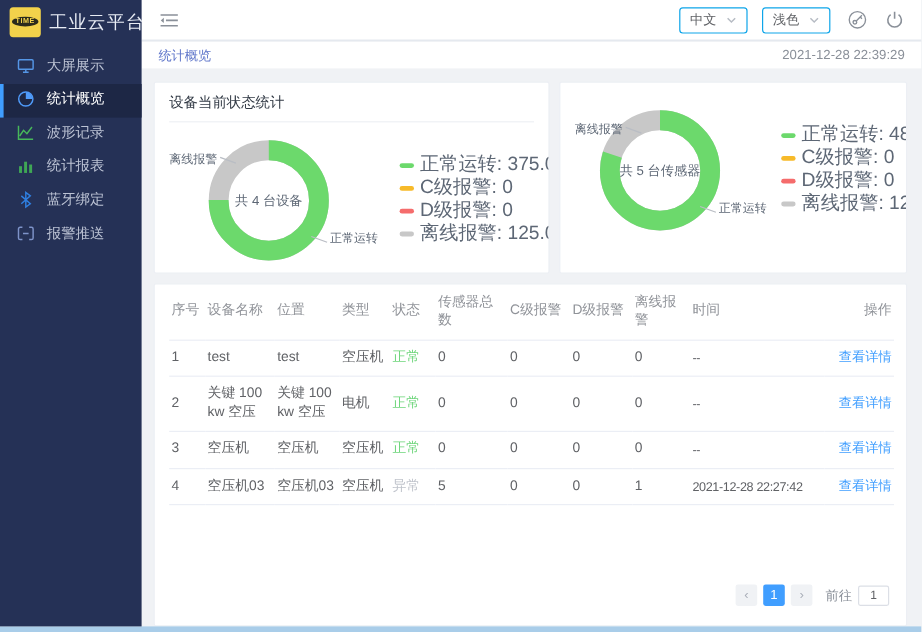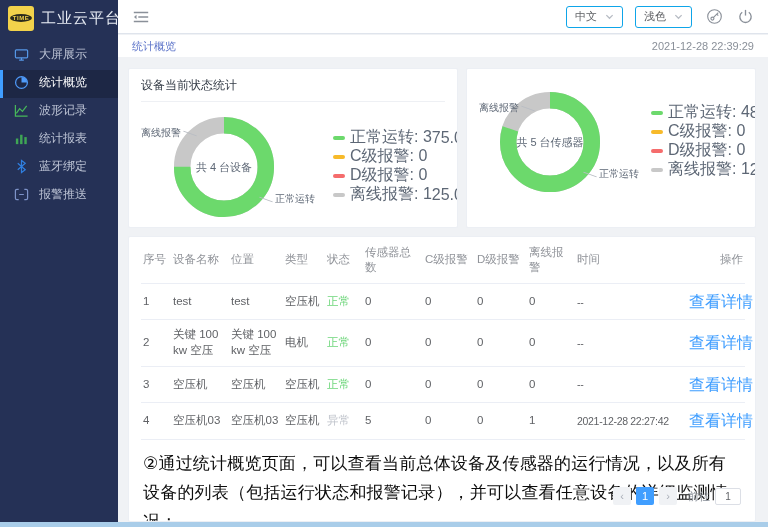--- a/index.html
+++ b/index.html
@@ -62,21 +62,21 @@
   .legend-pct { margin-left:auto; color:#5d6775; }
 
   
   .table-card { margin-top:8px; height:286px; position:relative; padding:0 12px; overflow:hidden; }
   table { width:100%; border-collapse:collapse; table-layout:fixed; font-size:11.5px; color:#606266; }
   th { font-weight:normal; color:#909399; text-align:left; padding:8px 2px; border-bottom:1px solid #ebeef5; line-height:1.3; }
   td { padding:7px 2px; border-bottom:1px solid #ebeef5; line-height:1.35; word-break:break-all; }
   th.col-action, td.col-action { text-align:right; }
   td.time-cell { font-size:10.5px; letter-spacing:-0.3px; white-space:nowrap; }
   .status-text { font-size:11.5px; }
-  .detail-link { color:#409eff; cursor:pointer; font-size:16px; white-space:nowrap; }
+  .detail-link { color:#409eff; cursor:pointer; font-size:11px; white-space:nowrap; }
 
   
   .caption { padding:9px 2px 0 2px; font-size:17px; color:#0c0c0c; line-height:1.72; letter-spacing:0.2px; }
   .pagination { position:absolute; right:14px; bottom:16px; display:flex; align-items:center; gap:5px; font-size:11px; color:#8a9099; }
   .pg-btn { width:18px; height:18px; border-radius:2px; background:#f0f2f5; color:#a9aeb8; display:flex; align-items:center; justify-content:center; font-size:11px; cursor:pointer; }
   .pg-btn.active { background:#409eff; color:#ffffff; }
   .pg-goto-label { margin-left:6px; }
   .pg-input { width:26px; height:17px; border:1px solid #dcdfe6; border-radius:2px; font-size:10px; text-align:center; color:#606266; }
 
   .bottom-strip { position:absolute; left:0; bottom:0; width:768px; height:5px; background:#a9cde9; }
@@ -373,21 +373,20 @@
             <td>5</td>
             <td>0</td>
             <td>0</td>
             <td>1</td>
             <td class="time-cell">2021-12-28 22:27:42</td>
             <td class="col-action"><span class="detail-link">查看详情</span></td>
           </tr>
         </tbody>
       </table>
 
-      <p class="caption">②通过统计概览页面，可以查看当前总体设备及传感器的运行情况，以及所有设备的列表（包括运行状态和报警记录），并可以查看任意设备的详细监测情况；</p>
 
       <div class="pagination">
         <span class="pg-btn">‹</span>
         <span class="pg-btn active">1</span>
         <span class="pg-btn">›</span>
         <span class="pg-goto-label">前往</span>
         <input class="pg-input" value="1" style="">
       </div>
     </section>
 

